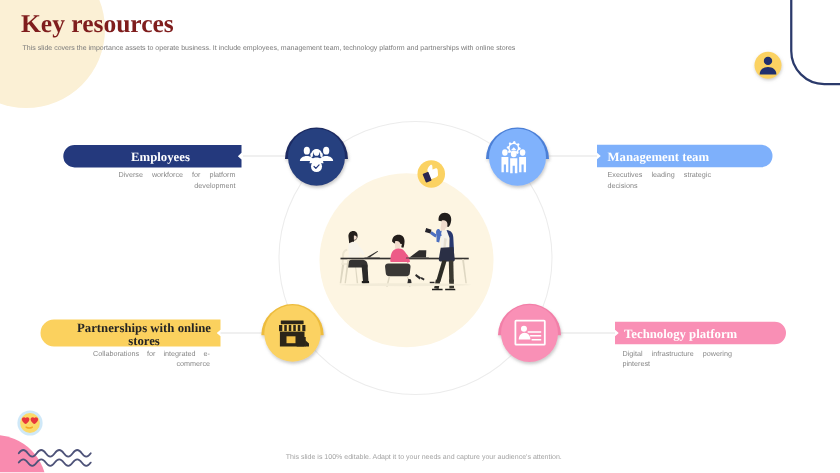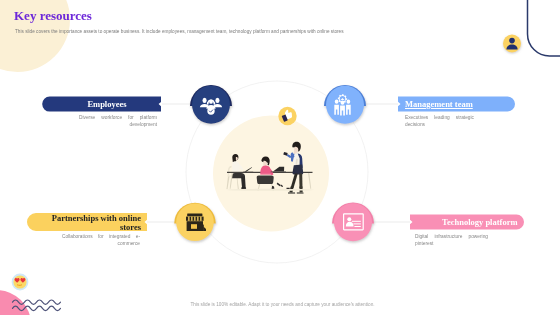--- a/index.html
+++ b/index.html
@@ -2,32 +2,32 @@
 <html><head>
 <meta charset="utf-8">
 <style>
   html,body{margin:0;padding:0;background:#ffffff;}
   body{width:560px;height:315px;overflow:hidden;font-family:"Liberation Sans",sans-serif;}
   .slide{position:relative;width:560px;height:315px;background:#ffffff;overflow:hidden;}
 
   .decor-cream{position:absolute;left:-35.5px;top:-33.5px;width:105px;height:105px;border-radius:50%;background:#FBF0D5;}
   .decor-pink{position:absolute;left:-38px;top:289.5px;width:69px;height:69px;border-radius:50%;background:#F98BAF;}
 
-  .title{position:absolute;left:14px;top:6.5px;font-family:"Liberation Serif",serif;font-weight:700;font-size:13px;line-height:18px;color:#6d28d9;white-space:nowrap;}
+  .title{position:absolute;left:14px;top:6.5px;font-family:"Liberation Serif",serif;font-weight:700;font-size:17px;line-height:18px;color:#7f1d1d;white-space:nowrap;}
   .subtitle{position:absolute;left:15px;top:29px;font-size:4.7px;line-height:6px;color:#7a7a7a;white-space:nowrap;}
   .footer{position:absolute;left:5px;right:0;top:301.5px;text-align:center;font-size:4.7px;color:#a3a3a3;}
 
   .svgwrap{position:absolute;left:0;top:0;width:560px;height:315px;pointer-events:none;}
 
   
   .lbl{position:absolute;font-family:"Liberation Serif",serif;font-weight:700;font-size:8.5px;line-height:8.6px;color:#ffffff;}
   #lbl-emp{left:57px;top:99.8px;width:100px;text-align:center;}
-  #lbl-mgmt{left:405px;top:99.8px;width:110px;text-align:left;text-decoration:underline;}
-  #lbl-part{left:51px;top:214px;width:90px;text-align:right;color:#242424;line-height:8.6px;}
-  #lbl-tech{left:416px;top:217.5px;width:110px;text-align:left;margin-left:26px;}
+  #lbl-mgmt{left:405px;top:99.8px;width:110px;text-align:left;}
+  #lbl-part{left:51px;top:214px;width:90px;text-align:center;color:#242424;line-height:8.6px;}
+  #lbl-tech{left:416px;top:217.5px;width:110px;text-align:left;}
 
   .desc{position:absolute;font-size:4.8px;line-height:7px;color:#878787;text-align:justify;}
   #desc-emp{left:79px;top:113.5px;width:78px;text-align-last:right;}
   #desc-mgmt{left:405px;top:113.5px;width:69px;text-align-last:left;}
   #desc-part{left:62px;top:232.5px;width:78px;text-align-last:right;}
   #desc-tech{left:415px;top:232.5px;width:73px;text-align-last:left;}
 </style>
 </head>
 <body>
 

